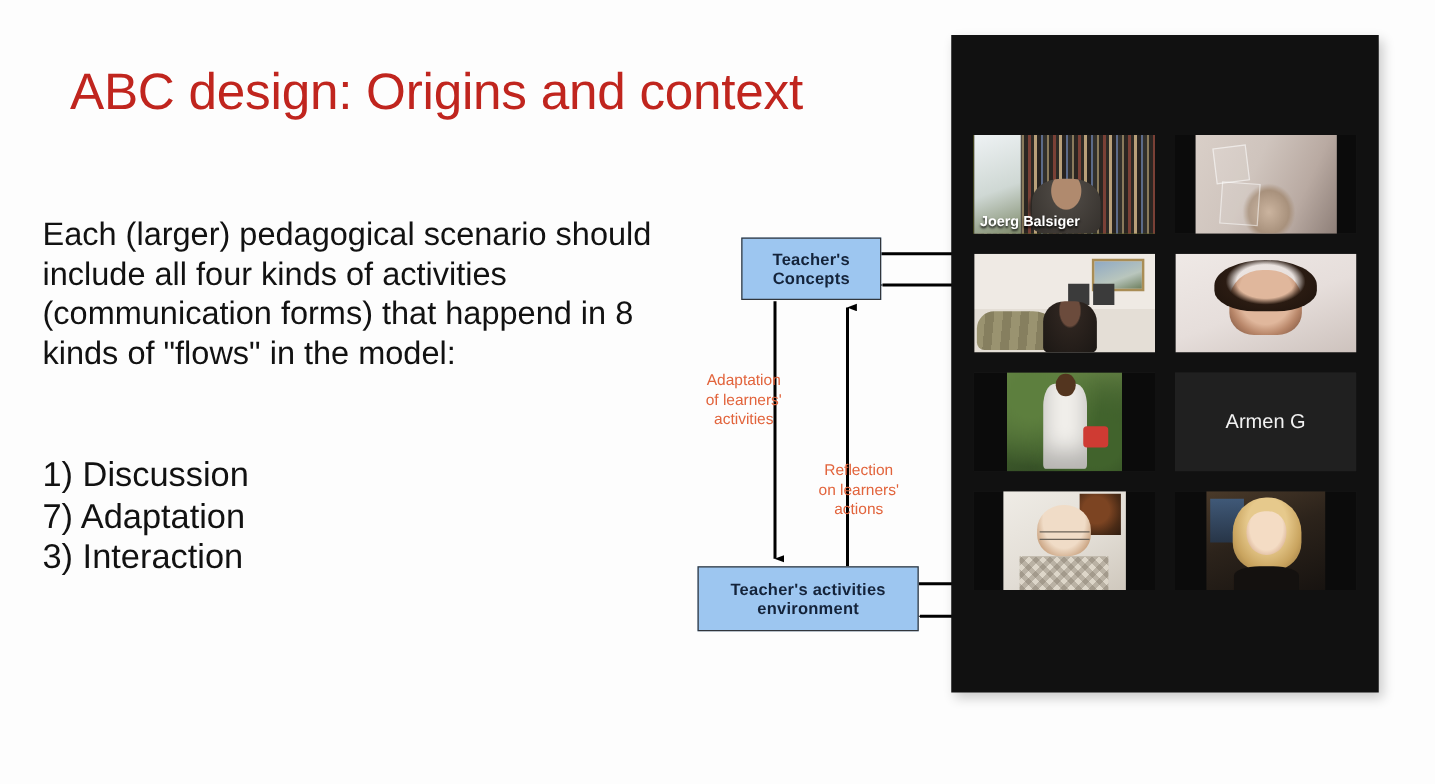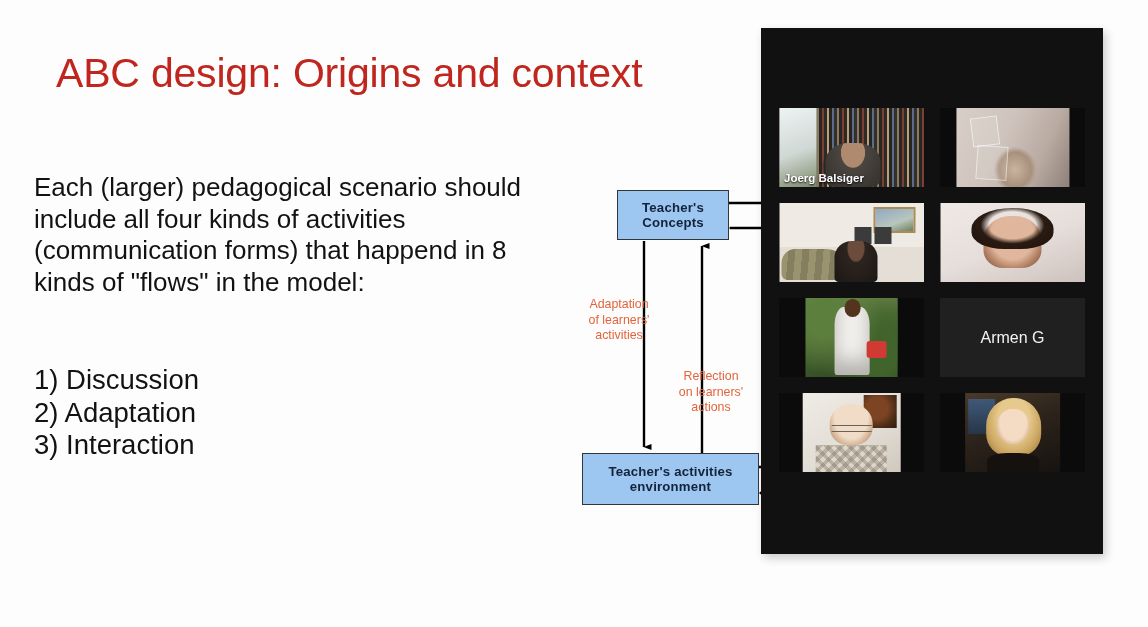--- a/index.html
+++ b/index.html
@@ -51,21 +51,21 @@
     font-size: 27.5px;
     line-height: 32.5px;
     color: #121212;
     list-style: none;
   }
   #numbered-list li { white-space: nowrap; }
 
   
   #diagram {
     position: absolute;
-    left: 557px;
+    left: 533px;
     top: 175px;
     width: 260px;
     height: 340px;
   }
 
   .flow-box {
     position: absolute;
     background: #9dc6f0;
     border: 1.6px solid #31363c;
     color: #14233a;
@@ -410,21 +410,21 @@
 <body>
 
 <div id="slide">
 
   <h1 id="slide-title">ABC design: Origins and context</h1>
 
   <p id="body-paragraph">Each (larger) pedagogical scenario should include all four kinds of activities (communication forms) that happend in 8 kinds of "flows" in the model:</p>
 
   <ul id="numbered-list">
     <li>1) Discussion</li>
-    <li>2) Adaptation</li>
+    <li>7) Adaptation</li>
     <li>3) Interaction</li>
   </ul>
 
   <div id="diagram">
 
     <svg width="260" height="340" viewBox="0 0 260 340">
       <defs>
         <marker id="arrow-down" markerWidth="10" markerHeight="10" refX="3" refY="7.5" orient="auto" markerUnits="userSpaceOnUse">
           <path d="M0,0 L3,8 L6,0 Z" fill="#000"></path>
         </marker>

